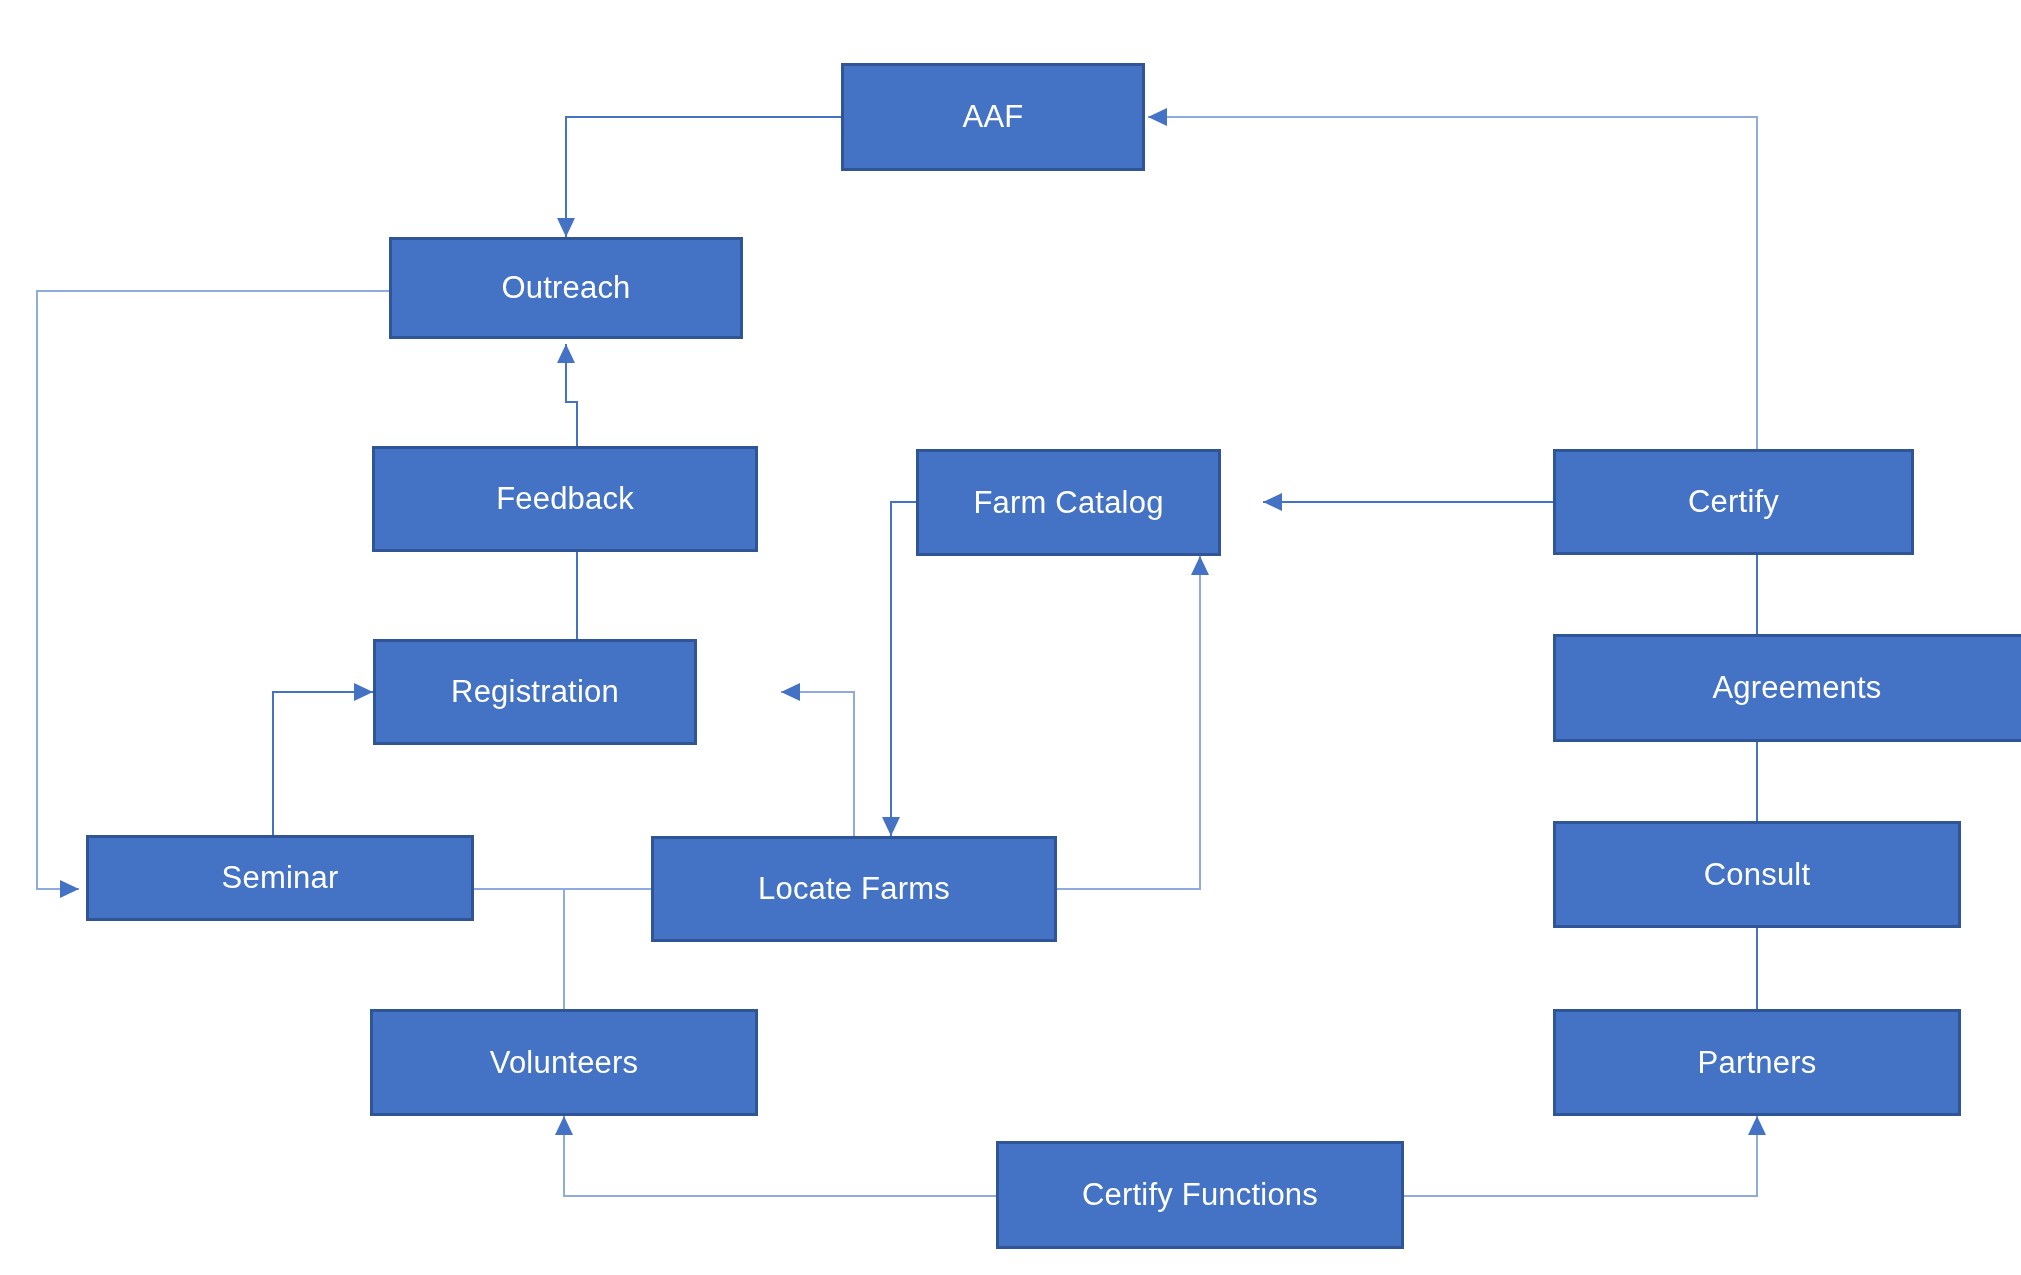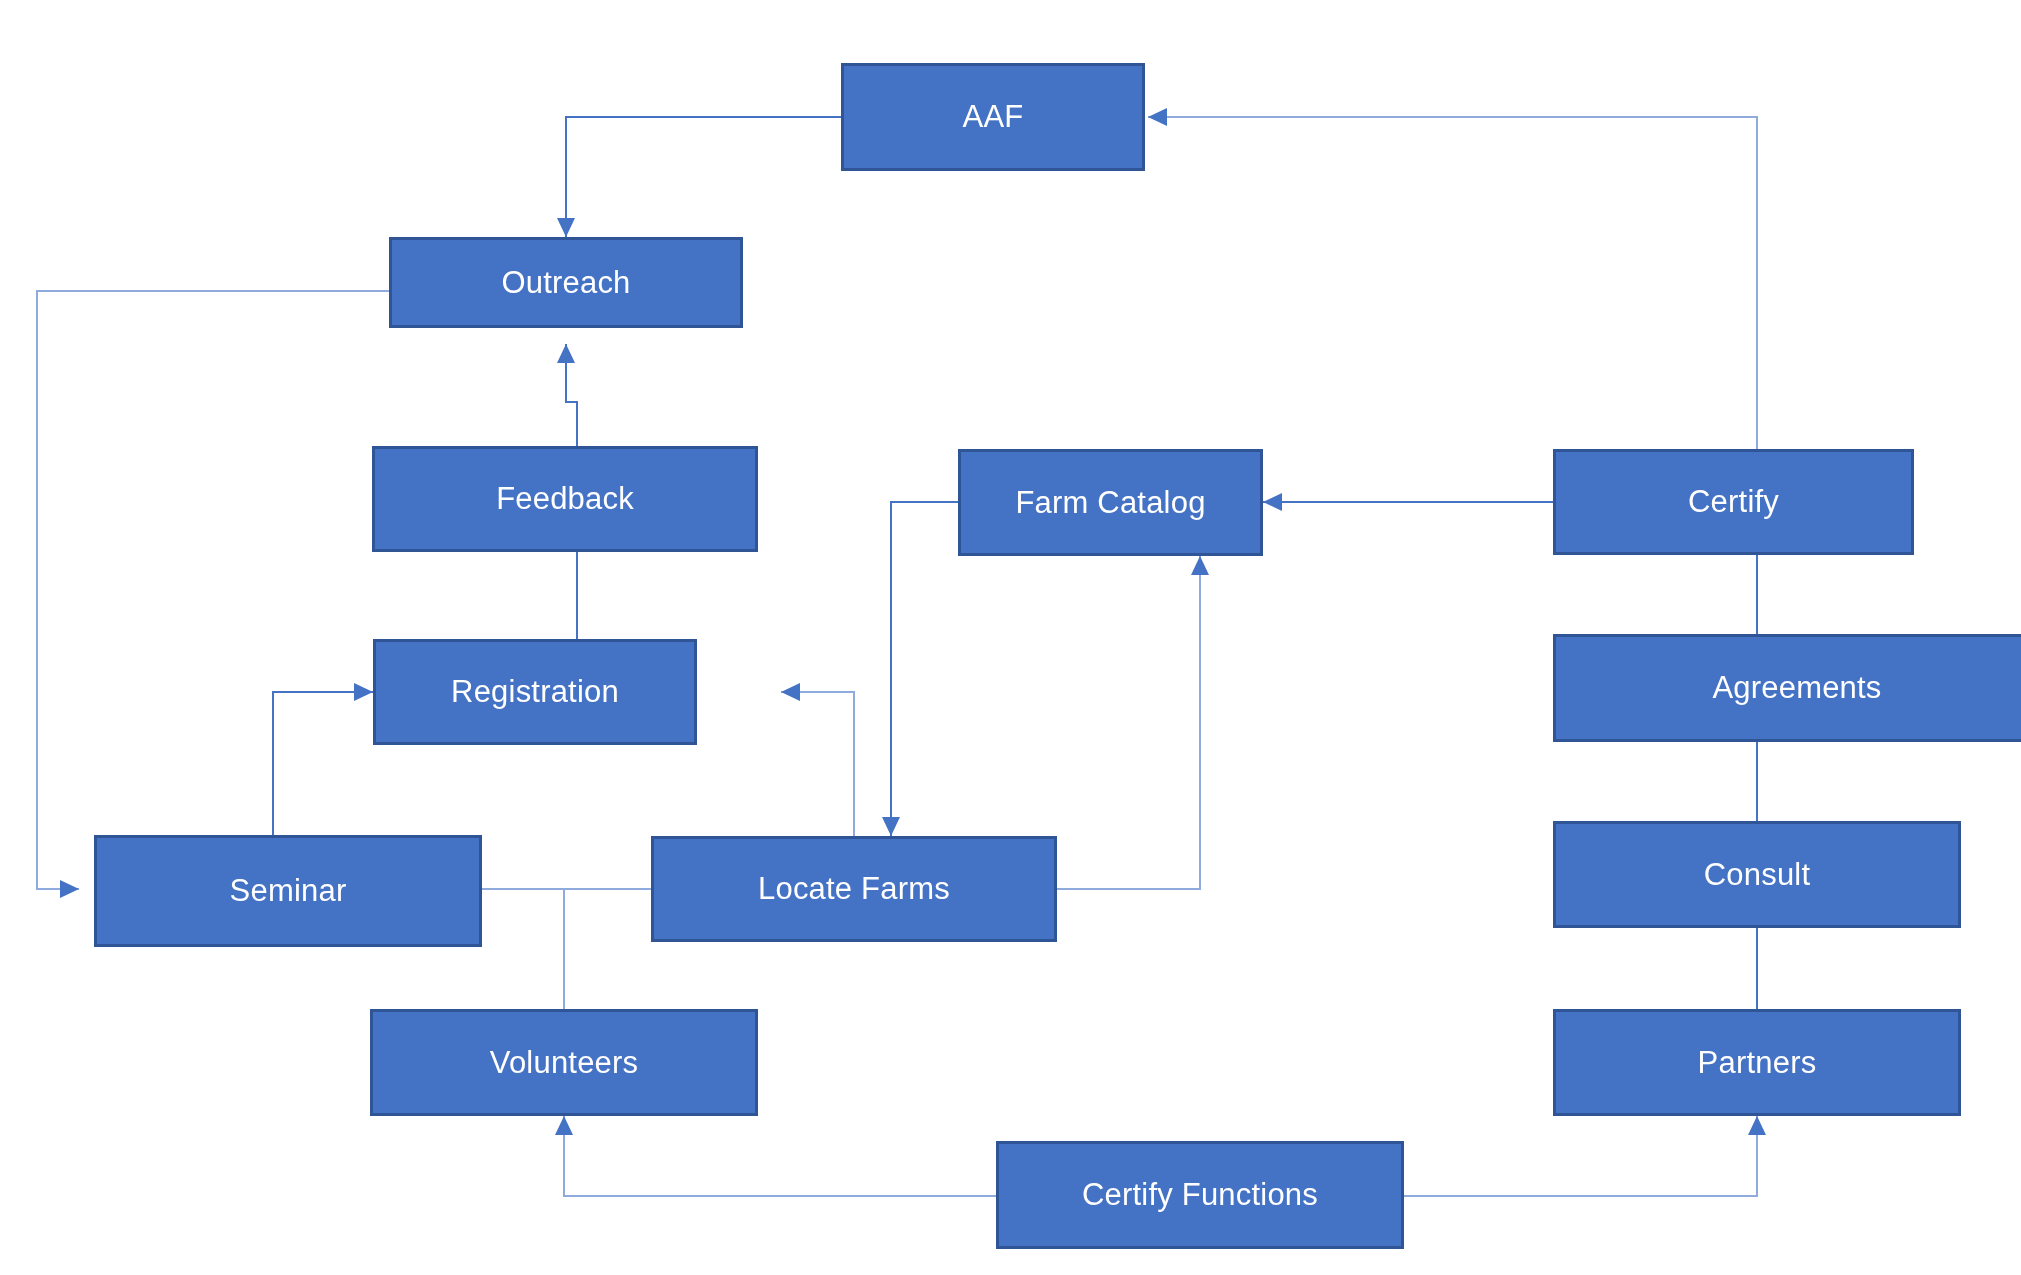--- a/index.html
+++ b/index.html
@@ -55,31 +55,31 @@
       <polygon points="564,1080 573,1099 555,1099" fill="#4472C4"></polygon>
       <polyline points="1404,1160 1757,1160 1757,1080" fill="none" stroke="#8FAADC" stroke-width="2"></polyline>
       <polygon points="1757,1080 1766,1099 1748,1099" fill="#4472C4"></polygon>
       <polyline points="1757,519 1757,598" fill="none" stroke="#4472C4" stroke-width="2"></polyline>
       <polyline points="1757,706 1757,785" fill="none" stroke="#4472C4" stroke-width="2"></polyline>
       <polyline points="1757,892 1757,973" fill="none" stroke="#4472C4" stroke-width="2"></polyline>
     </svg>
 
   <div class="node" style="left:841px;top:27px;width:304px;height:108px">AAF</div>
 
-  <div class="node" style="left:389px;top:201px;width:354px;height:91px">Outreach</div>
+  <div class="node" style="left:389px;top:201px;width:354px;height:102px">Outreach</div>
 
   <div class="node" style="left:372px;top:410px;width:386px;height:106px">Feedback</div>
 
   <div class="node" style="left:373px;top:603px;width:324px;height:106px">Registration</div>
 
-  <div class="node" style="left:94px;top:799px;width:388px;height:112px">Seminar</div>
+  <div class="node" style="left:86px;top:799px;width:388px;height:86px">Seminar</div>
 
   <div class="node" style="left:651px;top:800px;width:406px;height:106px">Locate Farms</div>
 
-  <div class="node" style="left:958px;top:413px;width:305px;height:107px">Farm Catalog</div>
+  <div class="node" style="left:916px;top:413px;width:305px;height:107px">Farm Catalog</div>
 
   <div class="node" style="left:1553px;top:413px;width:361px;height:106px">Certify</div>
 
   <div class="node" style="left:1553px;top:598px;width:488px;height:108px">Agreements</div>
 
   <div class="node" style="left:1553px;top:785px;width:408px;height:107px">Consult</div>
 
   <div class="node" style="left:1553px;top:973px;width:408px;height:107px">Partners</div>
 
   <div class="node" style="left:370px;top:973px;width:388px;height:107px">Volunteers</div>

